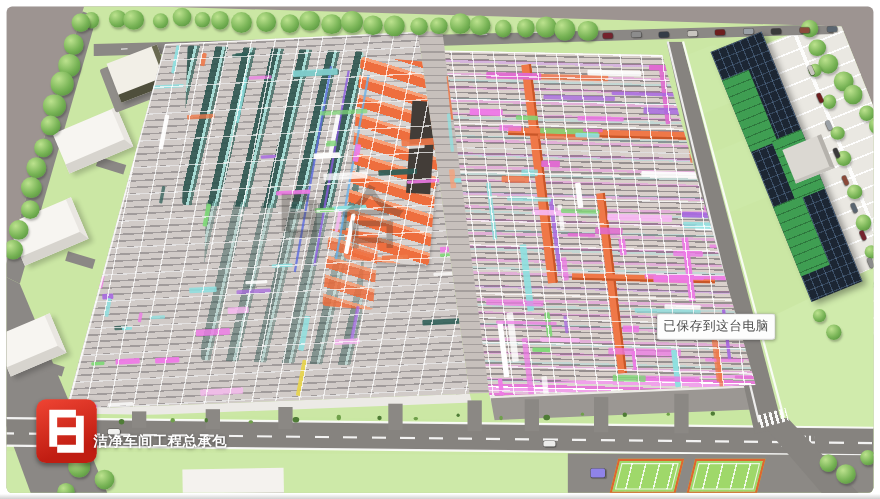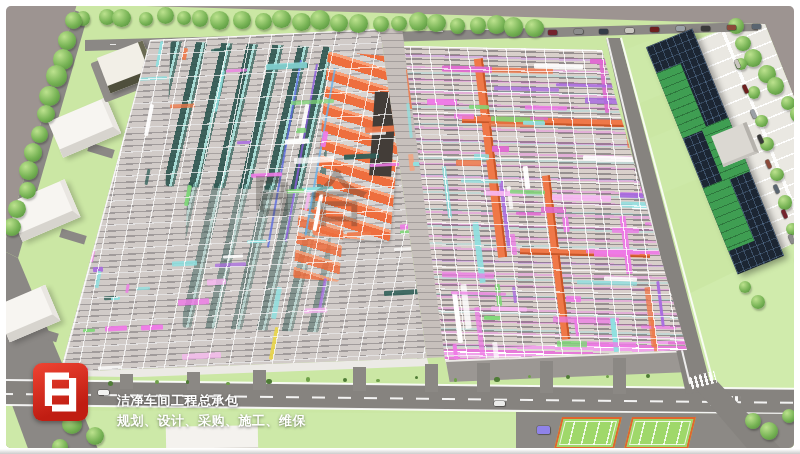--- a/index.html
+++ b/index.html
@@ -17,21 +17,21 @@
   .bush{position:absolute;border-radius:50%;}
   .car{position:absolute;border-radius:1.5px;box-shadow:0 0 0 .5px rgba(0,0,0,.35), 1px 1px 1px rgba(0,0,0,.25);}
   .strip{position:absolute;border-radius:1px;}
   .stub{position:absolute;background:#8b8884;}
   .dash{position:absolute;background:rgba(255,255,255,.8);}
   .toast{position:absolute;left:597px;top:285px;width:106px;height:22px;background:#fdfdfd;
     border:1px solid rgba(0,0,0,.12);border-radius:3px;box-shadow:0 1px 3px rgba(0,0,0,.3);
     font-size:11.5px;color:#4a4a4a;text-align:center;line-height:22px;letter-spacing:.5px;}
   .brand-title{position:absolute;left:99px;top:364px;font-size:20px;font-weight:700;color:#fff;
     letter-spacing:2px;text-shadow:0 2px 4px rgba(0,0,0,.5);white-space:nowrap;}
-  .brand-sub{position:absolute;left:117px;font-size:13px;font-weight:700;color:#fff;
+  .brand-sub{position:absolute;left:85px;font-size:13px;font-weight:700;color:#fff;
     letter-spacing:.5px;text-shadow:0 1px 3px rgba(0,0,0,.5);white-space:nowrap;}
   .watermark{position:absolute;left:244px;top:166px;opacity:.30;display:flex;align-items:flex-start;}
   .watermark span{font-size:58px;font-weight:700;color:#3a362f;line-height:62px;margin-left:10px;}
   .logo-box{position:absolute;left:33px;top:363px;width:55px;height:58px;border-radius:9px;
     background:linear-gradient(160deg,#ef4433,#c01d12 75%);box-shadow:0 2px 4px rgba(0,0,0,.35);}
   .grid-l{position:absolute;inset:0;background:
     repeating-linear-gradient(101deg, rgba(255,255,255,.75) 0 1.1px, transparent 1.1px 21px),
     repeating-linear-gradient(-3deg, rgba(255,255,255,.7) 0 1.1px, transparent 1.1px 24px);}
   .grid-r{position:absolute;inset:0;background:
     repeating-linear-gradient(83deg, rgba(255,255,255,.8) 0 1.1px, transparent 1.1px 19px),
@@ -458,18 +458,18 @@
    <div class="logo-box">
      <svg width="55" height="58" viewBox="0 0 100 100">
        <g stroke="#ffffff" stroke-width="13" fill="none" stroke-linecap="square">
          <path d="M59 21 H28 V69"></path>
               <path d="M41 79 H72 V31"></path>
               <path d="M36 50 H64"></path>
        </g>
      </svg>
    </div>
    <div class="brand-sub" style="top:392px;">洁净车间工程总承包</div>
-   <div class="brand-sub" style="top:412px;">规划、设计、采购、施工、维保</div>
-
+
+   <div class="toast">已保存到这台电脑</div>
 
   </div>
  </div>
 </div>
 
 </body></html>

